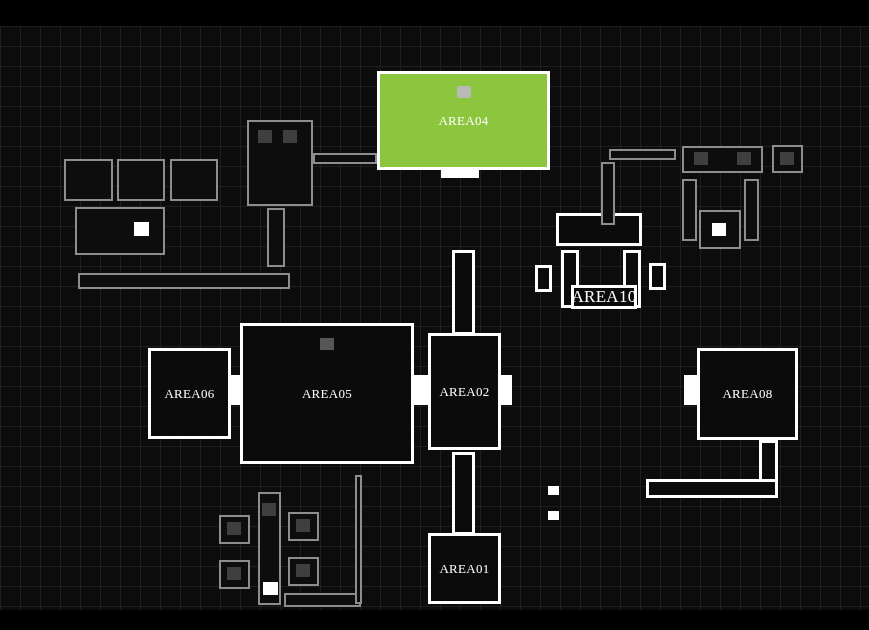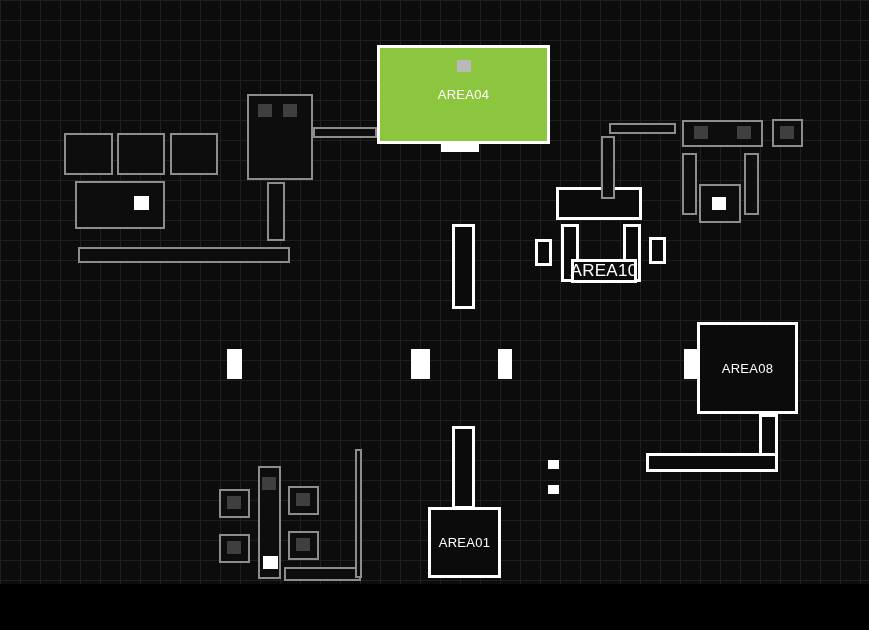--- a/index.html
+++ b/index.html
@@ -5,21 +5,22 @@
   html,body{margin:0;padding:0;background:#000;}
   .stage{
     position:relative;
     width:869px;height:584px;
     overflow:hidden;
     background-color:#0c0c0c;
     background-image:
       linear-gradient(#1f1f1f 1px, transparent 1px),
       linear-gradient(90deg, #1f1f1f 1px, transparent 1px);
     background-size:20px 20px;
-    font-family:Liberation Sans, sans-serif;
+    font-family:Liberation Serif, serif;
+    margin-top:26px;
   }
   .room{
     position:absolute;
     box-sizing:border-box;
     border:3px solid #ffffff;
     background:#0b0b0b;
     display:flex;
     align-items:center;
     justify-content:center;
     color:#ffffff;
@@ -77,26 +78,36 @@
   <div class="door" style="left:684px;top:349px;width:15px;height:30px"></div>
   <div class="door" style="left:548px;top:460px;width:11px;height:9px"></div>
   <div class="door" style="left:548px;top:485px;width:11px;height:9px"></div>
 
   <div class="room highlight" style="left:377px;top:45px;width:173px;height:99px">
     <span class="cam-dot light"></span>
     <span class="room-label">AREA04</span>
   </div>
 
 
+  <div class="room" style="left:428px;top:307px;width:73px;height:117px">
+    <span class="room-label">AREA02</span>
+  </div>
 
   <div class="room" style="left:428px;top:507px;width:73px;height:71px">
     <span class="room-label">AREA01</span>
   </div>
 
+  <div class="room" style="left:240px;top:297px;width:174px;height:141px">
+    <span class="cam-dot"></span>
+    <span class="room-label">AREA05</span>
+  </div>
 
+  <div class="room" style="left:148px;top:322px;width:83px;height:91px">
+    <span class="room-label">AREA06</span>
+  </div>
 
 
   <div class="room" style="left:697px;top:322px;width:101px;height:92px">
     <span class="room-label">AREA08</span>
   </div>
 
 
   <div class="room" style="left:571px;top:259px;width:66px;height:24px;font-size:17px">
     <span class="room-label">AREA10</span>
   </div>

